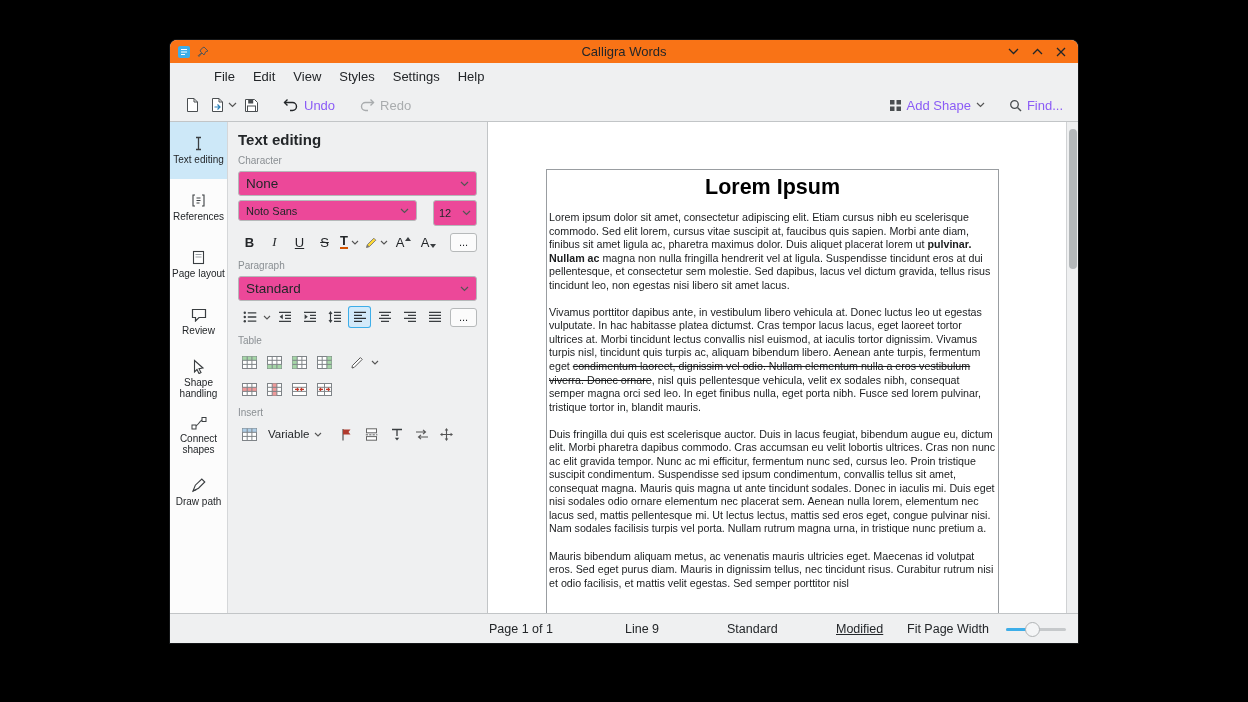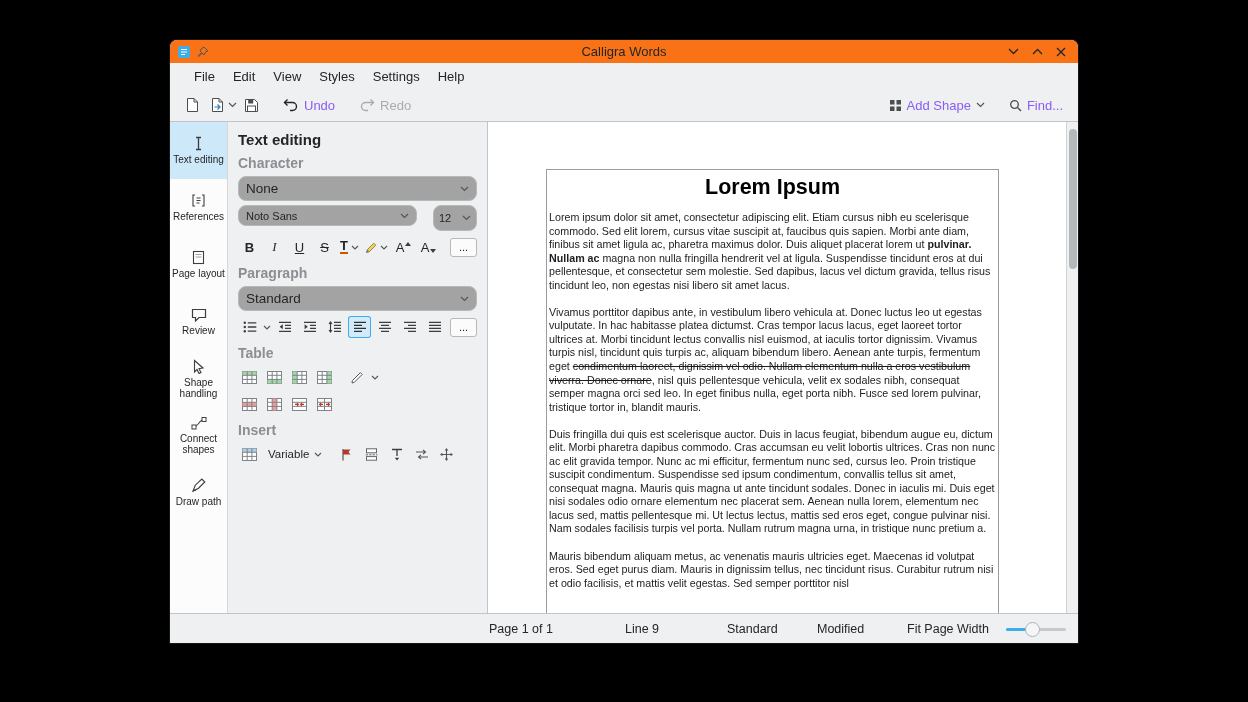--- a/index.html
+++ b/index.html
@@ -12,21 +12,21 @@
 
   
   .titlebar { height:23px; position:relative; display:flex; align-items:center;
               background:#f97316; flex:0 0 auto; }
   .tb-left { display:flex; align-items:center; gap:6px; padding-left:7px; }
   .tb-title { position:absolute; left:0; right:0; text-align:center; font-size:13px; color:#232629; }
   .tb-controls { margin-left:auto; display:flex; align-items:center; gap:8px; padding-right:9px; z-index:2; }
   .tb-btn { width:16px; height:16px; display:flex; align-items:center; justify-content:center; }
 
   
-  .menubar { height:26px; display:flex; align-items:center; padding-left:15px; flex:0 0 auto; }
+  .menubar { height:26px; display:flex; align-items:center; padding-left:15px; flex:0 0 auto;margin-left:20px; }
   .menu-item { padding:4px 9px; font-size:13px; cursor:default; }
 
   
   .toolbar { height:33px; display:flex; align-items:center; padding:0 10px;
              border-bottom:1px solid #c2c5c7; flex:0 0 auto; font-size:13px; }
   .tool-btn { display:flex; align-items:center; gap:5px; padding:4px 5px; border:none;
               background:transparent; font-size:13px; color:#8b5cf6; font-family:inherit; }
   .tool-btn.disabled { color:#a9acae; }
   .tool-sep { width:14px; }
   .spacer { flex:1; }
@@ -36,22 +36,22 @@
 
   
   .sidebar { width:58px; background:#fcfcfc; border-right:1px solid #d5d7d9; display:flex; flex-direction:column; }
   .side-item { height:57px; display:flex; flex-direction:column; align-items:center; justify-content:center;
                gap:3px; font-size:10px; color:#232629; text-align:center; line-height:11px; padding:2px 1px; }
   .side-item.active { background:#cde8f8; }
 
   
   .panel { width:260px; background:#eff0f1; border-right:1px solid #c2c5c7; padding:8px 10px; overflow:hidden; }
   .panel-title { font-size:15px; font-weight:bold; margin:1px 0 7px; }
-  .section-label { font-size:14px; color:#8a8f93; margin:7px 0 5px;font-weight:bold; }
-  .combo { background:#a3a3a3; border:1px solid #b6b9ba; border-radius:8px; display:flex;
+  .section-label { font-size:10px; color:#8a8f93; margin:7px 0 5px; }
+  .combo { background:#ec4899; border:1px solid #b6b9ba; border-radius:3px; display:flex;
            align-items:center; justify-content:space-between; padding:0 7px; width:100%; }
   .combo.large { height:25px; font-size:13.5px; }
   .combo.small { height:21px; font-size:11px; }
   .combo-row { display:flex; gap:16px; margin-top:4px; }
   .combo.size { width:44px; flex:0 0 auto; padding:12px 5px; }
   .row { display:flex; align-items:center; gap:2px; margin-top:5px; }
   .btn { min-width:23px; height:22px; display:flex; align-items:center; justify-content:center;
          border:none; background:transparent; border-radius:3px; font-size:13px; color:#232629;
          font-family:inherit; padding:0 2px; }
   .btn.selected { background:#d3eafa; box-shadow:inset 0 0 0 1px #3daee9; }
@@ -613,21 +613,21 @@
 
     <div class="scrollbar">
       <div class="scroll-thumb"></div>
     </div>
   </div>
 
   <div class="statusbar">
     <span class="sb-item" style="left:319px;">Page 1 of 1</span>
     <span class="sb-item" style="left:455px;">Line 9</span>
     <span class="sb-item" style="left:557px;">Standard</span>
-    <span class="sb-item" style="left:647px;">Modified</span>
+    <span class="sb-item" style="left:666px;text-decoration:underline;">Modified</span>
     <span class="sb-item" style="left:737px;">Fit Page Width</span>
     <div class="slider-track">
       <div class="slider-fill"></div>
     </div>
     <div class="slider-thumb"></div>
   </div>
 
 </div>
 
 </body></html>

